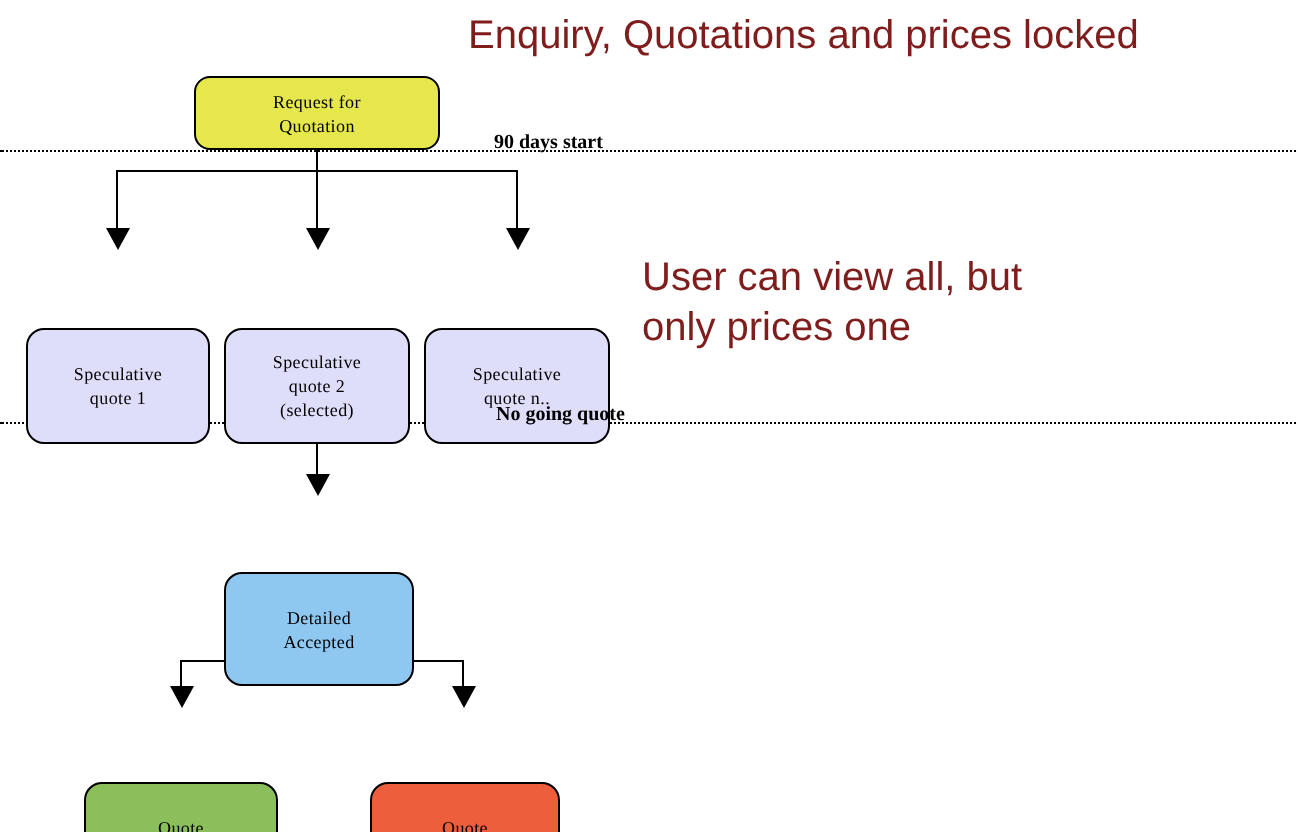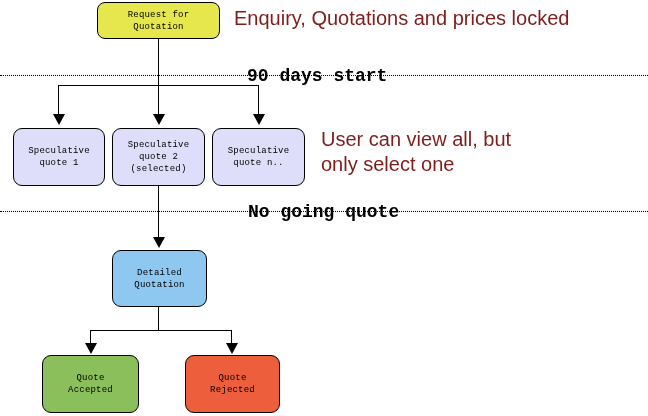--- a/index.html
+++ b/index.html
@@ -19,26 +19,27 @@
   .node {
     position: absolute;
     box-sizing: border-box;
     border: 1px solid #000000;
     border-radius: 9px;
     display: flex;
     align-items: center;
     justify-content: center;
     text-align: center;
     color: #000000;
-    font-family: Liberation Mono, monospace;
+    font-family: Liberation Serif, serif;
     font-size: 9px;
     line-height: 12px;
     letter-spacing: 0.2px;
     white-space: pre-line;
     user-select: none;
+    margin-top: 36px;
   }
   .node-rfq {
     left: 97px;  top: 2px;   width: 123px; height: 37px;
     border-radius: 8px;
   }
   .node-spec1 { left: 13px;  top: 128px; width: 92px;  height: 58px; }
   .node-spec2 { left: 112px; top: 128px; width: 93px;  height: 58px; }
   .node-specn { left: 212px; top: 128px; width: 93px;  height: 58px; }
   .node-detq  { left: 112px; top: 250px; width: 95px;  height: 57px; }
   .node-acc   { left: 42px;  top: 355px; width: 97px;  height: 58px; }
@@ -65,22 +66,22 @@
     width: 648px;
     height: 0;
     border-top: 1px dotted #000000;
   }
   .divider-1 { top: 75px; }
   .divider-2 { top: 211px; }
 
   .divider-label {
     position: absolute;
     color: #000000;
-    font-family: Liberation Mono, monospace;
-    font-size: 18px;
+    font-family: Liberation Serif, serif;
+    font-size: 10px;
     font-weight: bold;
     background: transparent;
     white-space: nowrap;
     user-select: none;
   }
   .dl-1 { left: 247px; top: 66px; }
   .dl-2 { left: 248px; top: 202px; }
 
   
   .vline {
@@ -146,31 +147,31 @@
 quote 1</div>
 
   <div class="node node-spec2" style="background:#dedefa;">Speculative
 quote 2
 (selected)</div>
 
   <div class="node node-specn" style="background:#dedefa;">Speculative
 quote n..</div>
 
   <div class="node node-detq" style="background:#8ec7f0;">Detailed
-Quotation</div>
+Accepted</div>
 
   <div class="node node-acc" style="background:#8bbf5b;">Quote
 Accepted</div>
 
   <div class="node node-rej" style="background:#ec5e3c;">Quote
 Rejected</div>
 
   <div class="divider-label dl-1">90 days start</div>
 
   <div class="divider-label dl-2">No going quote</div>
 
   <div class="annotation ann-top">Enquiry, Quotations and prices locked</div>
 
   <div class="annotation ann-middle">User can view all, but
-only select one</div>
+only prices one</div>
 
 
 </div>
 
 </body></html>

